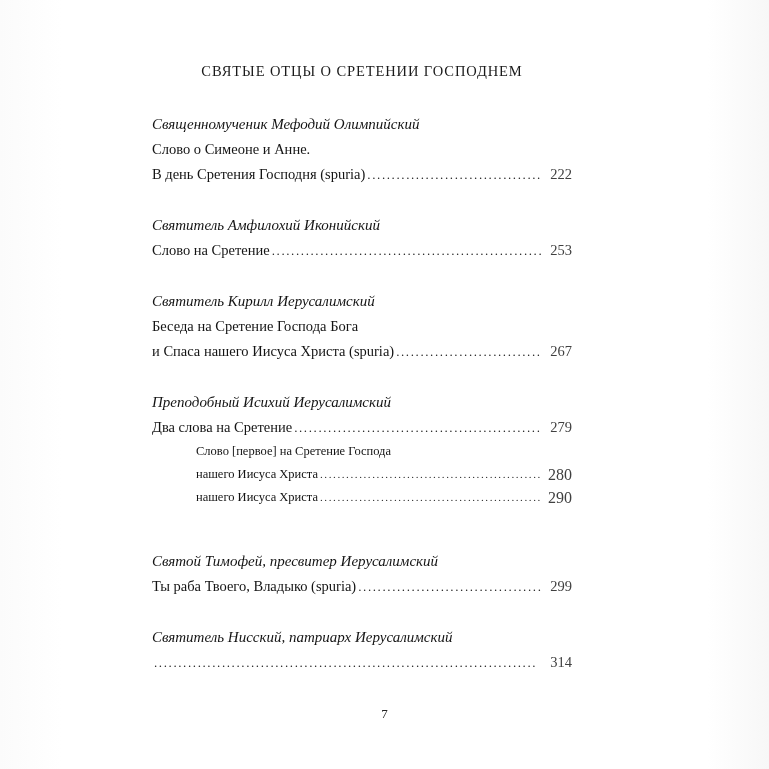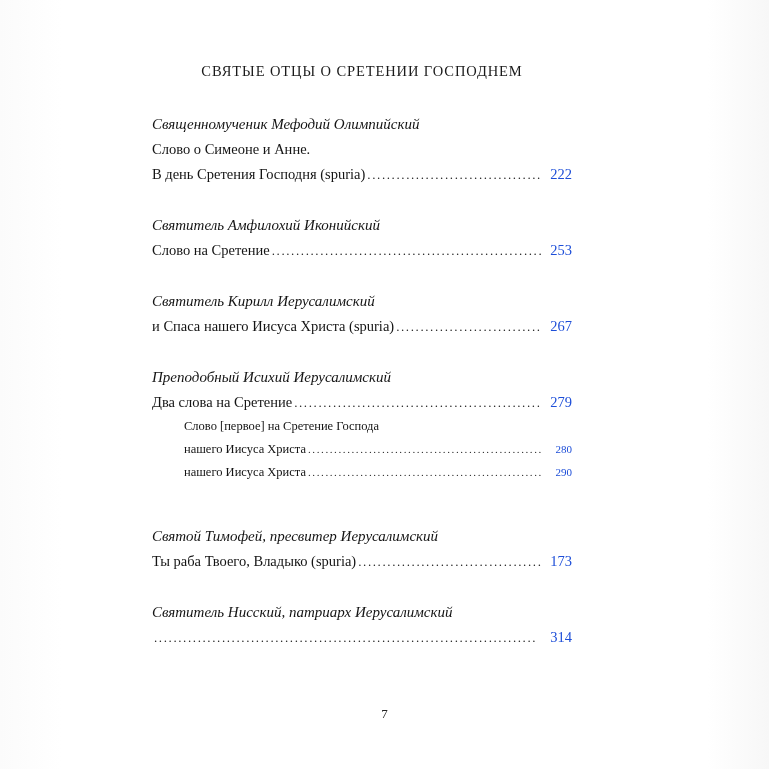--- a/index.html
+++ b/index.html
@@ -87,35 +87,35 @@
     letter-spacing: 1.6px;
     color: #2a2a2a;
     font-size: 13px;
     padding: 0 2px;
     min-width: 4px;
   }
   .line .page-num {
     flex: 0 0 auto;
     text-align: right;
     min-width: 30px;
-    color: #1d4ed8;
+    color: #404040;
   }
   .line.nodots .txt {
     flex: 1 1 auto;
   }
   .sub {
-    margin-left: 32px;
+    margin-left: 44px;
     font-size: 12.5px;
     line-height: 23px;
   }
   .sub .dots {
     font-size: 11px;
   }
   .sub .page-num {
-    font-size: 11px;
+    font-size: 16px;
   }
   .spacer-lg {
     height: 14px;
   }
   .folio {
     position: absolute;
     left: 0;
     right: 0;
     top: 706px;
     text-align: center;
@@ -150,20 +150,23 @@
       <div class="author">Святитель Амфилохий Иконийский</div>
       <div class="line">
         <span class="txt">Слово на Сретение</span>
         <span class="dots">...............................................................................</span>
         <span class="page-num">253</span>
       </div>
     </div>
 
     <div class="entry">
       <div class="author">Святитель Кирилл Иерусалимский</div>
+      <div class="line nodots">
+        <span class="txt">Беседа на Сретение Господа Бога</span>
+      </div>
       <div class="line">
         <span class="txt">и Спаса нашего Иисуса Христа (spuria)</span>
         <span class="dots">...............................................................................</span>
         <span class="page-num">267</span>
       </div>
     </div>
 
     <div class="entry">
       <div class="author">Преподобный Исихий Иерусалимский</div>
       <div class="line">
@@ -186,21 +189,21 @@
       </div>
     </div>
 
     <div class="spacer-lg"></div>
 
     <div class="entry">
       <div class="author">Святой Тимофей, пресвитер Иерусалимский</div>
       <div class="line">
         <span class="txt">Ты раба Твоего, Владыко (spuria)</span>
         <span class="dots">...............................................................................</span>
-        <span class="page-num">173</span>
+        <span class="page-num">299</span>
       </div>
     </div>
 
     <div class="entry">
       <div class="author">Святитель Нисский, патриарх Иерусалимский</div>
       <div class="line">
         <span class="dots">...............................................................................</span>
         <span class="page-num">314</span>
       </div>
     </div>

